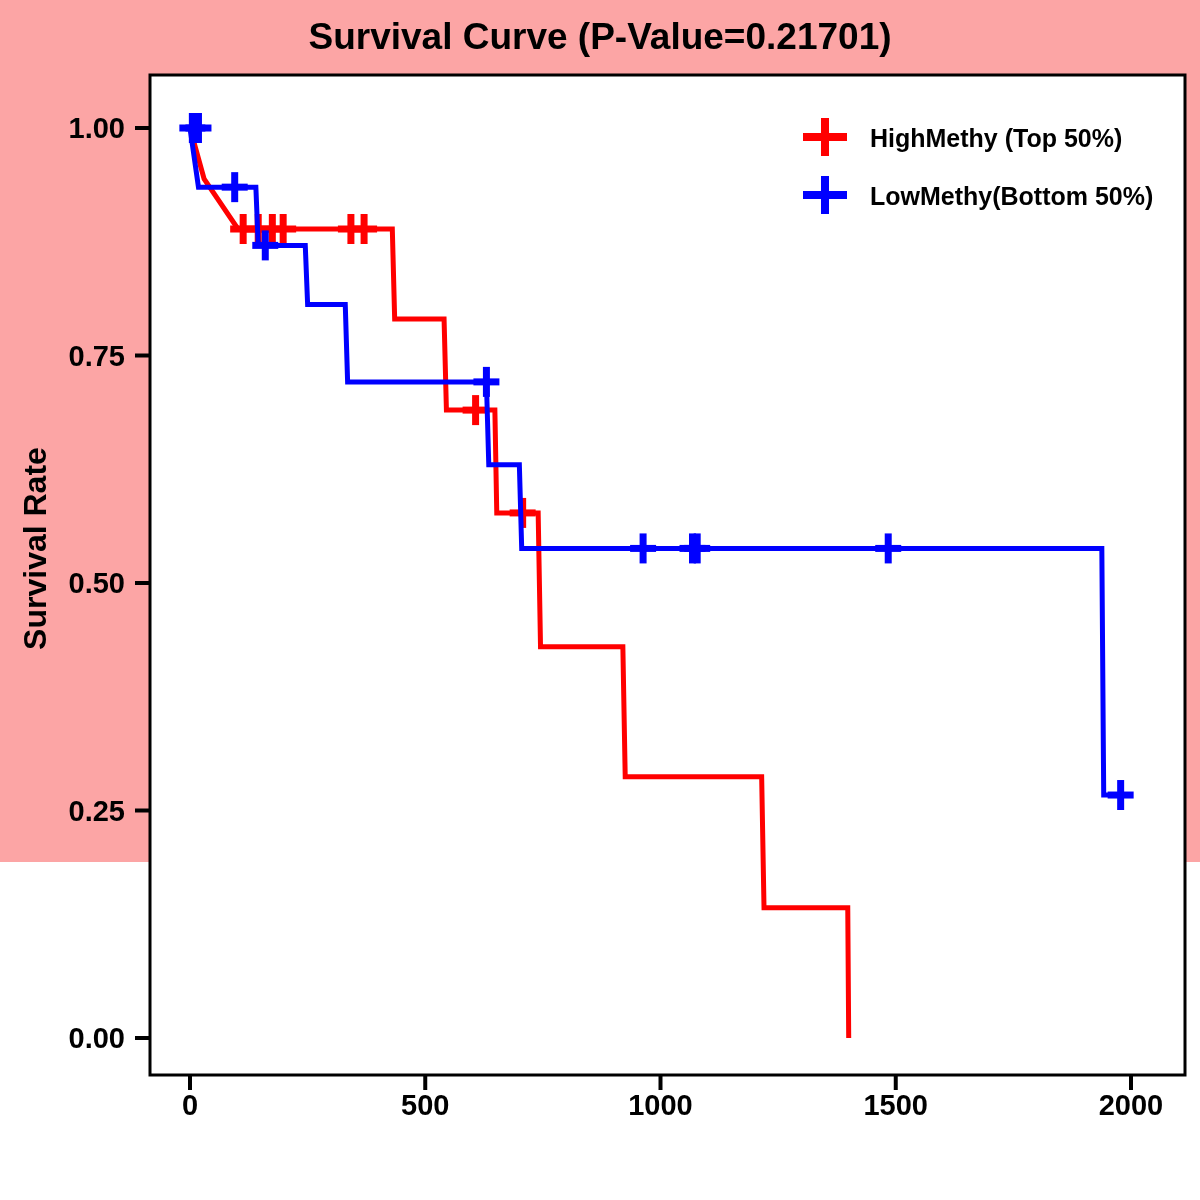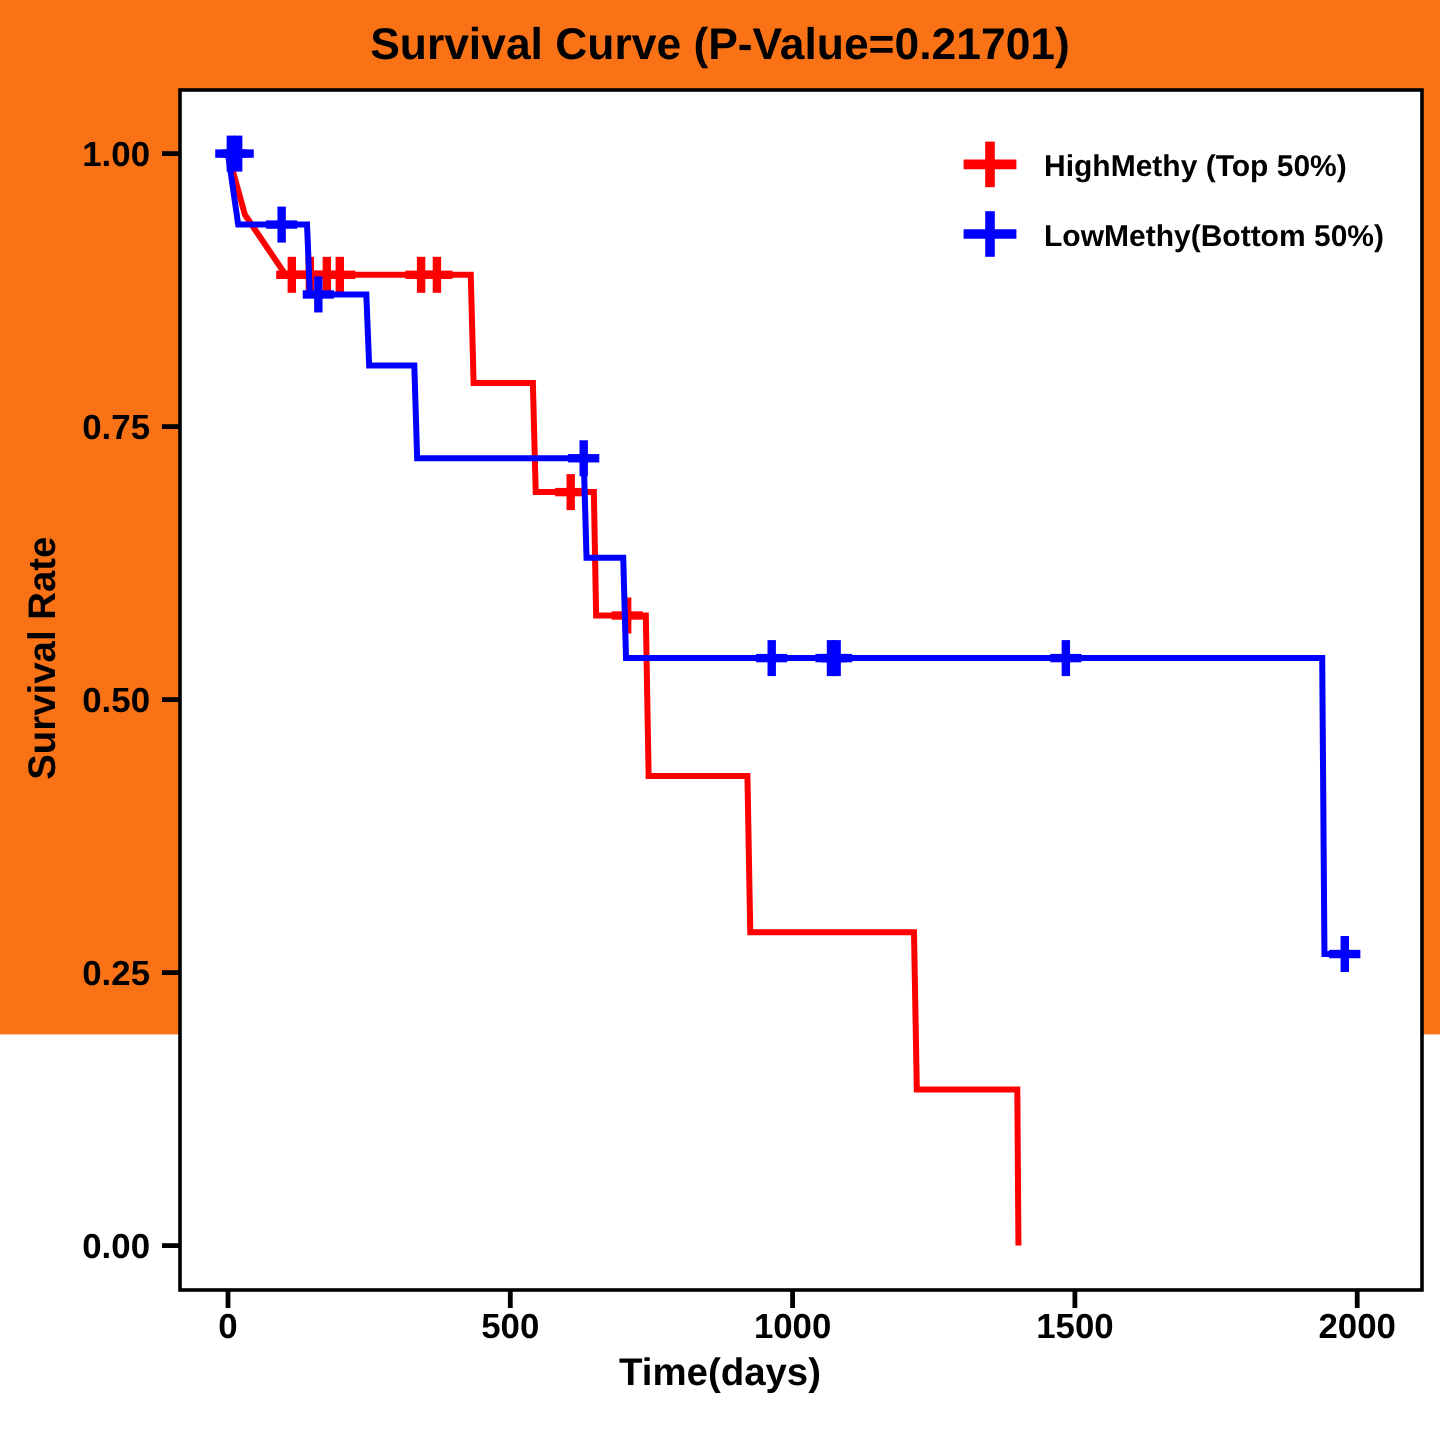--- a/index.html
+++ b/index.html
@@ -11,21 +11,21 @@
   body {
     width: 1200px;
     height: 1200px;
     font-family: "Liberation Sans", sans-serif;
     overflow: hidden;
   }
   #figure {
     position: relative;
     width: 1200px;
     height: 862px;
-    background: #f97316;
+    background: #fca5a5;
   }
   #chart-title {
     position: absolute;
     left: 0;
     top: 16px;
     width: 1200px;
     text-align: center;
     font-size: 37px;
     font-weight: bold;
     color: #000000;
@@ -73,21 +73,20 @@
 </style>
 </head>
 <body>
 
 <div id="figure">
 
   <div id="chart-title">Survival Curve (P-Value=0.21701)</div>
 
   <div id="ylabel">Survival Rate</div>
 
-  <div id="xlabel">Time(days)</div>
 
   <svg id="plot" width="1200" height="1200">
     <rect id="plot-frame" x="150" y="75" width="1035" height="1000" fill="#ffffff" stroke="#000000" stroke-width="3"></rect>
     <g id="x-ticks">
         <line x1="190" y1="1075" x2="190" y2="1090" stroke="#000" stroke-width="4"></line>
         <text x="190" y="1115" text-anchor="middle" class="tick-label">0</text>
         <line x1="425.25" y1="1075" x2="425.25" y2="1090" stroke="#000" stroke-width="4"></line>
         <text x="425.25" y="1115" text-anchor="middle" class="tick-label">500</text>
         <line x1="660.5" y1="1075" x2="660.5" y2="1090" stroke="#000" stroke-width="4"></line>
         <text x="660.5" y="1115" text-anchor="middle" class="tick-label">1000</text>

